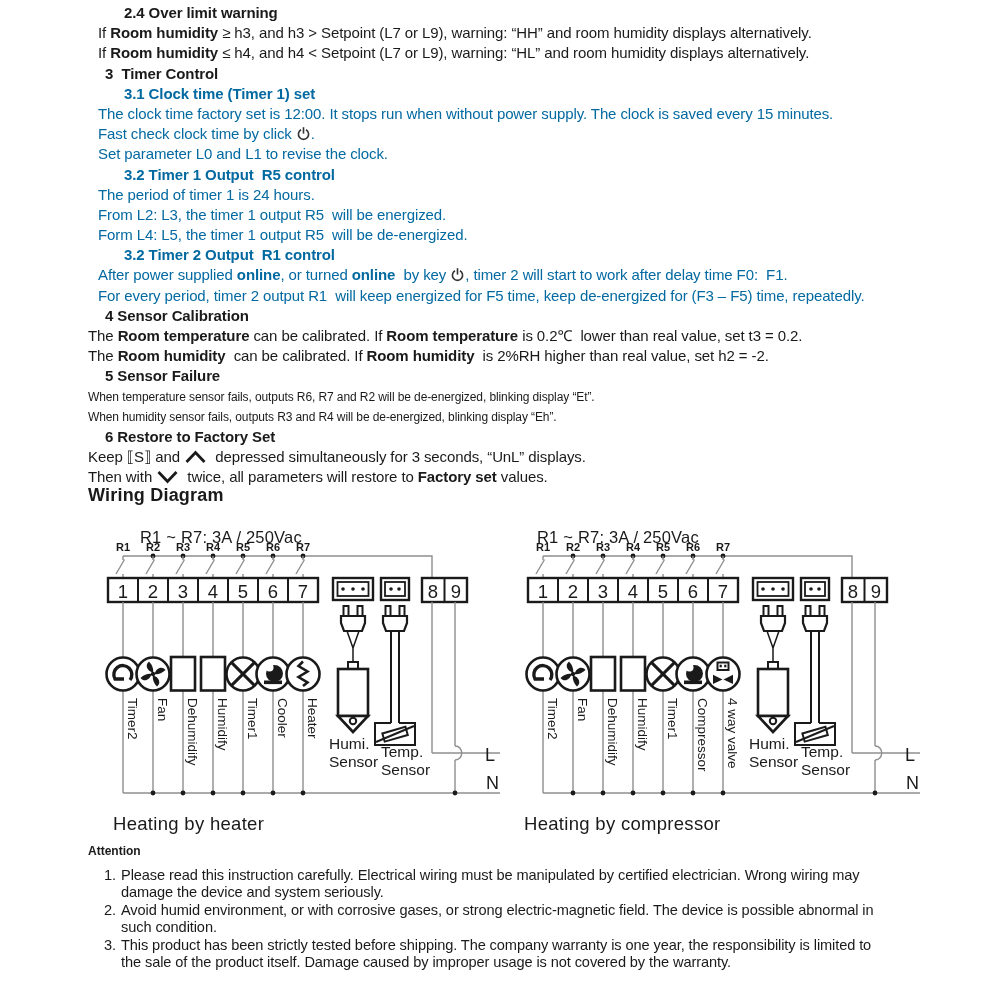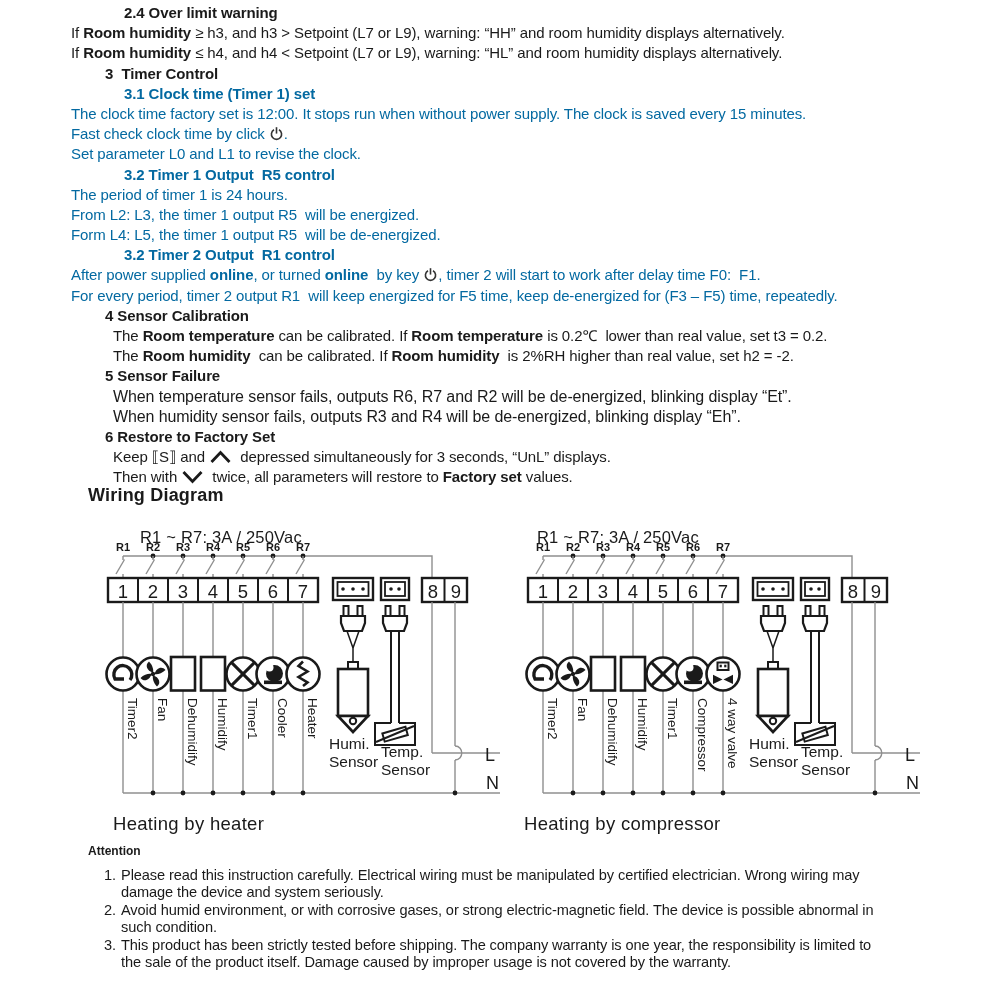--- a/index.html
+++ b/index.html
@@ -4,25 +4,25 @@
 <style>
   html,body{margin:0;padding:0;background:#fff;}
   .page{position:relative;width:1001px;height:972px;background:#ffffff;overflow:hidden;
         font-family:"Liberation Sans",sans-serif;color:#1a1a1a;}
   
   #doc{position:absolute;left:0;top:3px;right:0;}
   .doc-line{white-space:pre;font-size:15px;line-height:20.2px;height:20.2px;letter-spacing:-0.1px;}
   .doc-line .b{font-weight:bold;}
   .bold{font-weight:bold;}
   .red{color:#0369a1;}
-  .lg{font-size:16px;}
+  .lg{font-size:12px;}
   .ind-a{margin-left:105px;}
   .ind-b{margin-left:124px;}
-  .ind-c{margin-left:71px;}
-  .ind-d{margin-left:113px;}
+  .ind-c{margin-left:98px;}
+  .ind-d{margin-left:88px;}
   .inl-ic{display:inline-block;vertical-align:-2px;line-height:0;}
   
   .abs{position:absolute;text-align:right;}
   #wiring-title{left:88px;top:485px;font-size:18px;font-weight:bold;letter-spacing:0.2px;}
   .rating{top:528px;font-size:16.5px;letter-spacing:0.2px;}
   #rating-0{left:140px;} #rating-1{left:537px;}
   .diagram-svg{position:absolute;top:540px;width:400px;height:262px;}
   #dg0{left:100px;} #dg1{left:520px;}
   .caption{top:813px;font-size:18.5px;letter-spacing:0.3px;}
   #caption-0{left:113px;} #caption-1{left:524px;}

